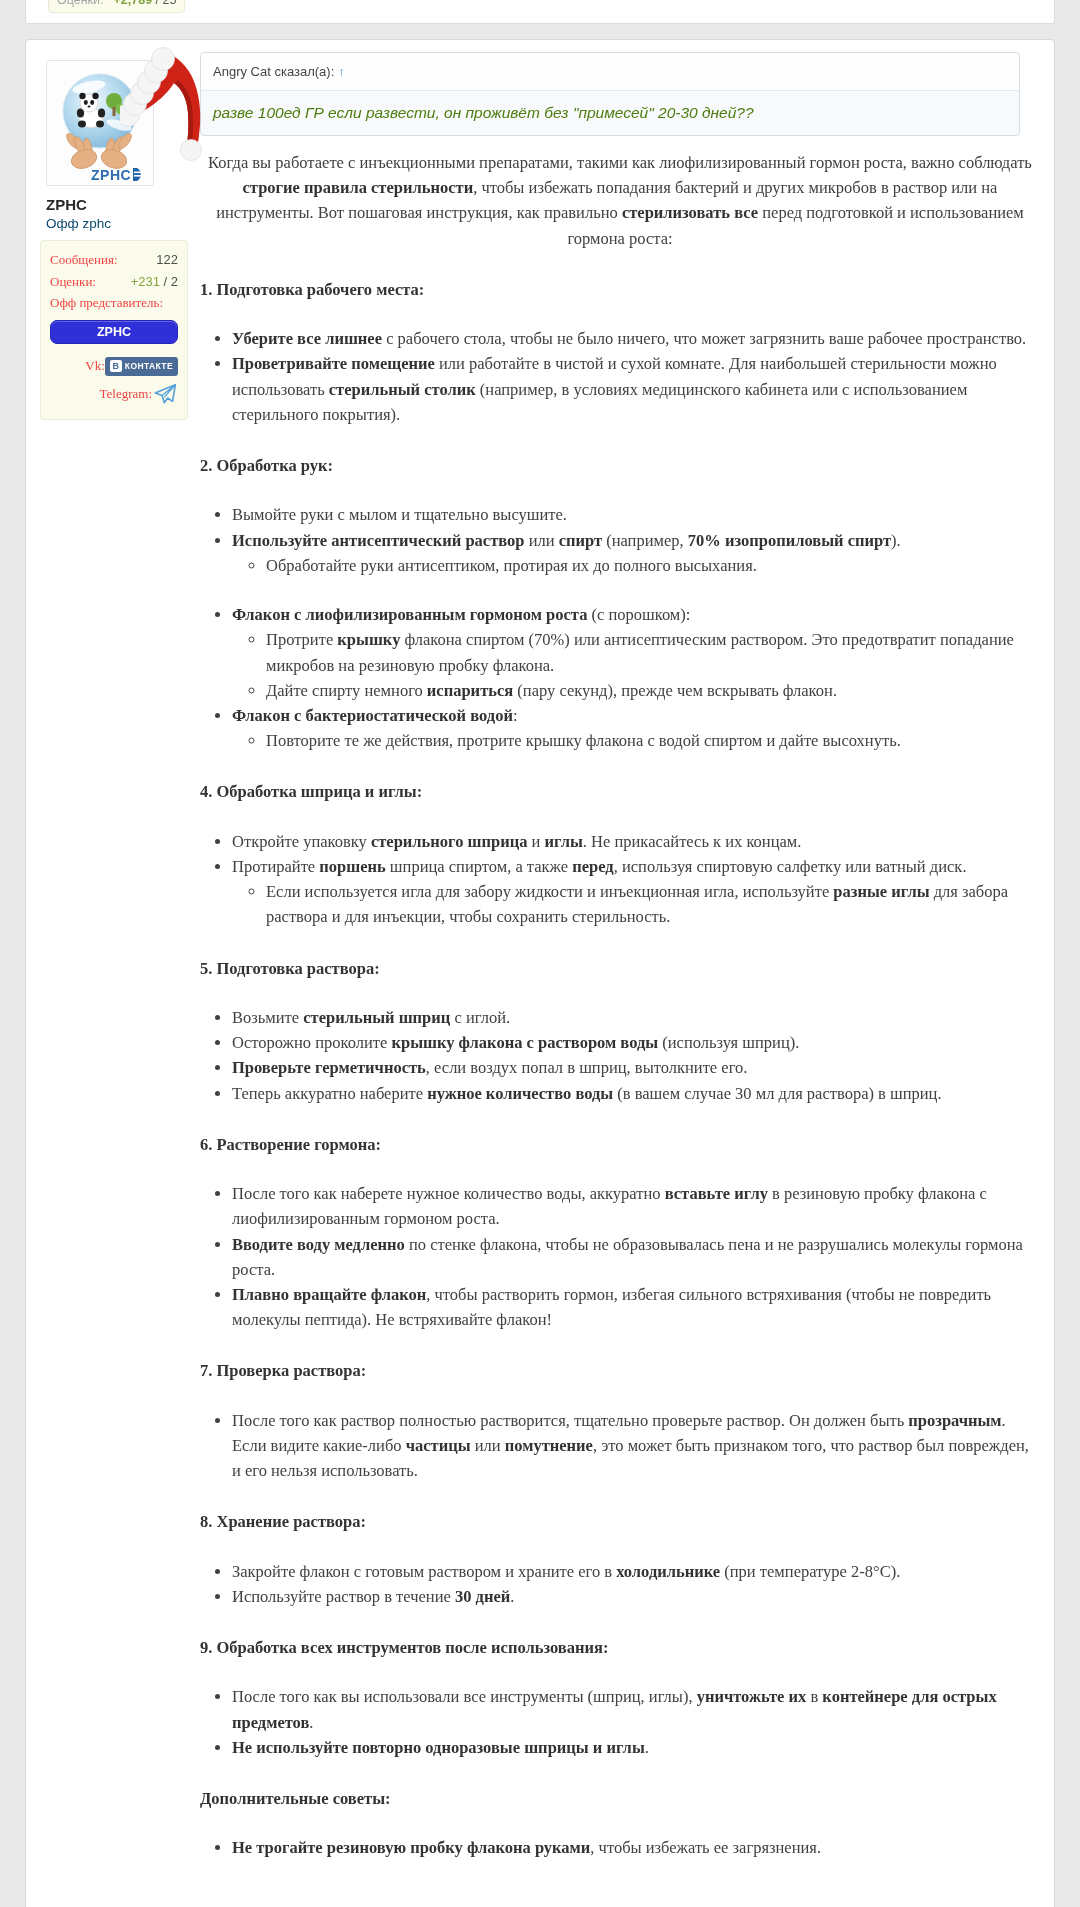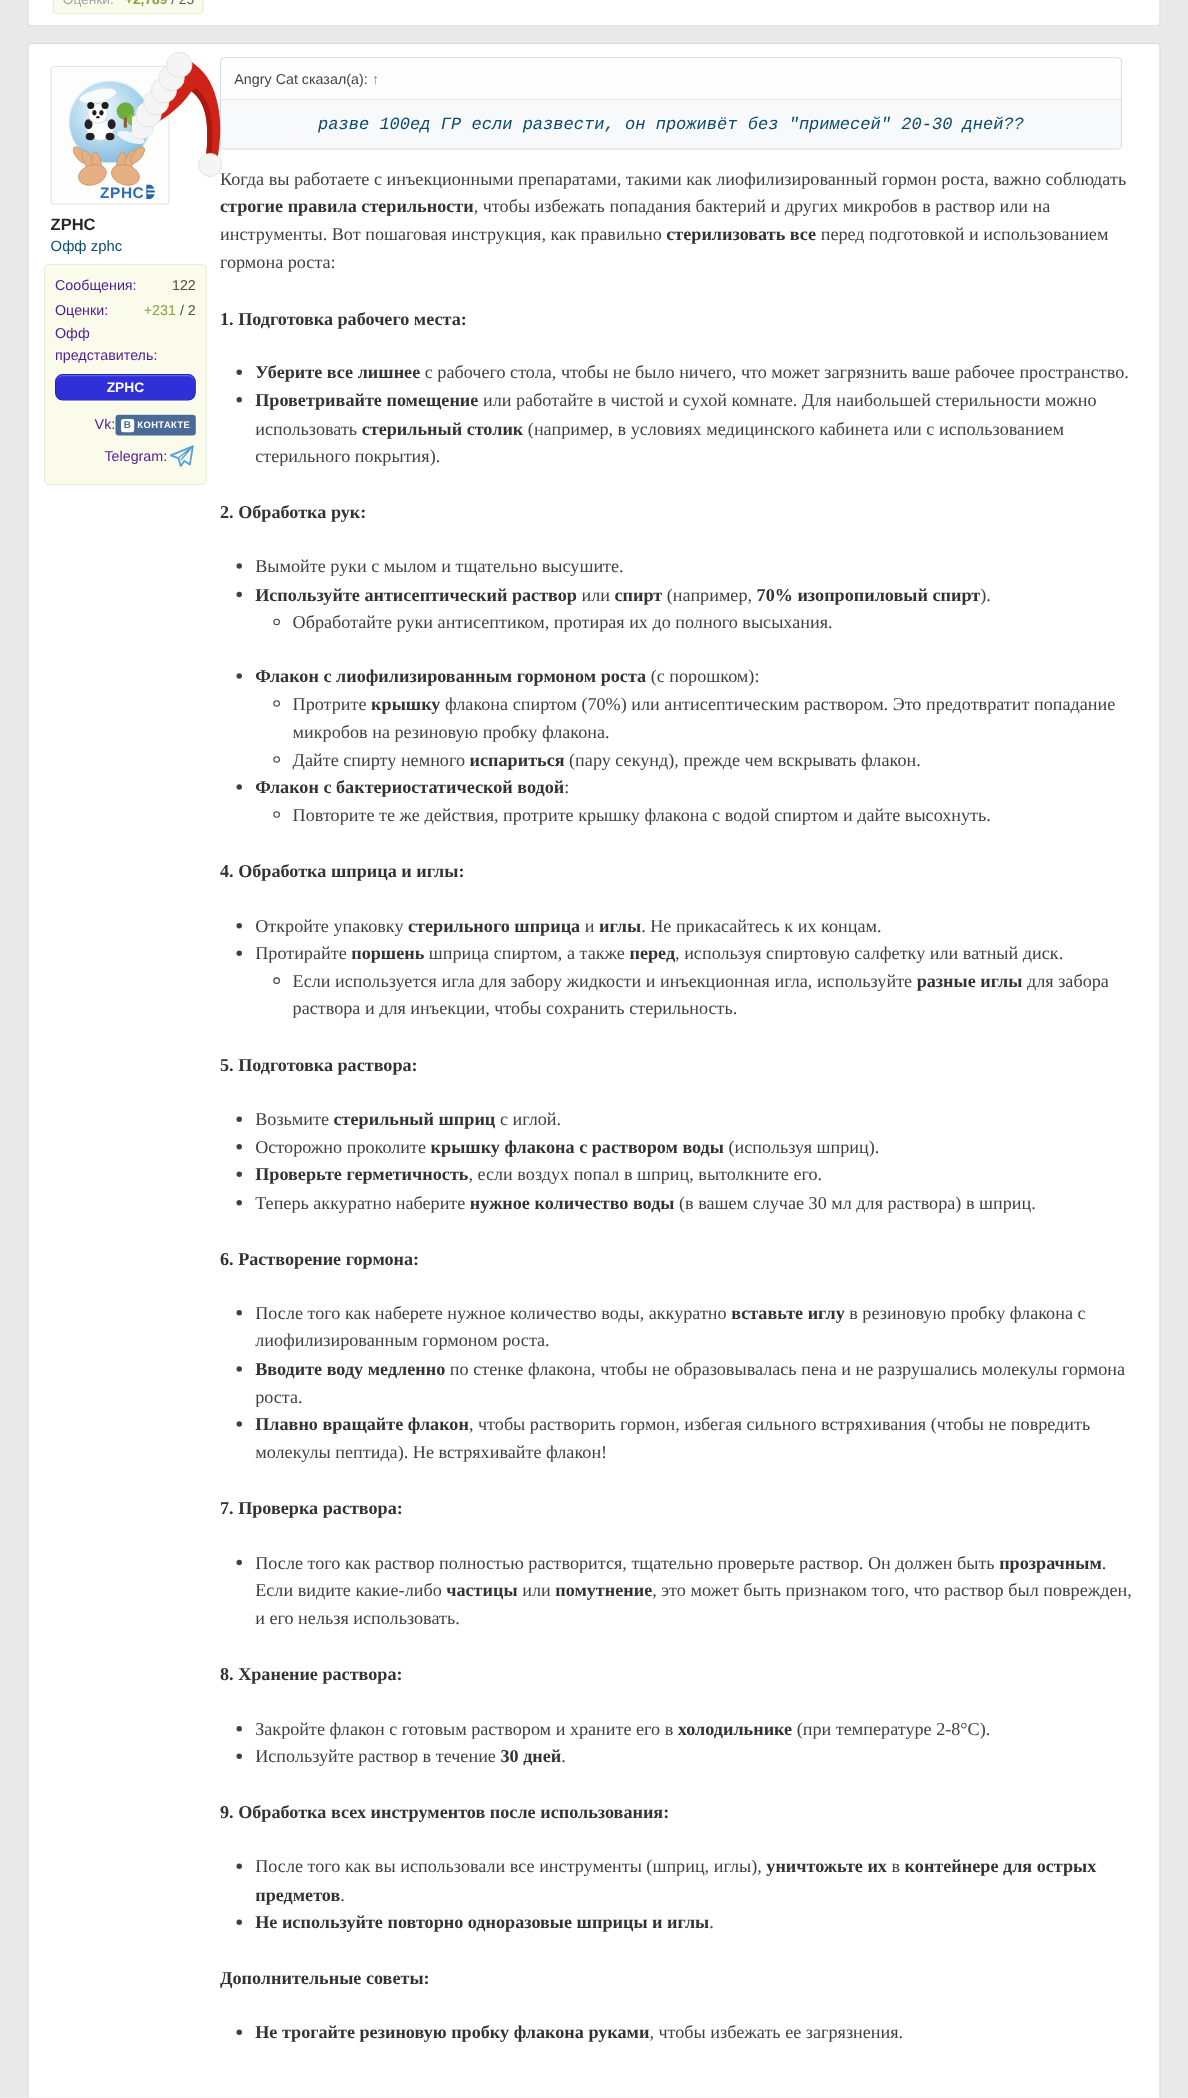--- a/index.html
+++ b/index.html
@@ -40,21 +40,21 @@
   }
   .santa-hat { position:absolute; left:74px; top:-13px; width:92px; height:114px; z-index:10; pointer-events:none; }
   .username { margin-top:10px; font-size:15px; font-weight:bold; color:#282828; }
   .user-title { margin:3px 0 9px; font-size:13.5px; color:#0c4a6e; }
   .stats-box {
     background:#fbfbec; border:1px solid #ececda; border-radius:4px;
     margin-left:-6px; width:148px; box-sizing:border-box;
     padding:8px 9px 12px; font-size:13px;
   }
   .stat-row { display:flex; justify-content:space-between; line-height:1.7; }
-  .stat-label { color:#4c1d95; }
+  .stat-label { color:#ef4444;font-family:Liberation Serif, serif; }
   .stat-value { color:#4e4e4e; white-space:nowrap; }
   .stat-value .pos { color:#84a441; }
   .stat-label.wrap { line-height:1.55; }
   .rep-button {
     display:block; margin:7px 0 11px; padding:4px 0; text-align:center;
     background:#3030d9; border:1px solid #2424bb; border-radius:7px;
     color:#fff; font-weight:bold; font-size:12.5px; cursor:pointer;
     box-shadow:inset 0 1px 0 rgba(255,255,255,.25);
   }
   .ext-row { display:flex; justify-content:flex-end; align-items:center; margin-top:4px; line-height:1.7; }
@@ -80,26 +80,26 @@
     border:1px solid #d4dde4; border-radius:4px; margin:2px 0 4px;
     background:#f7f9fa; font-family:"Liberation Sans", sans-serif;
   }
   .quote-header {
     background:#fefefe; border-bottom:1px solid #e4ebf0;
     border-radius:4px 4px 0 0; padding:11px 12px;
     font-size:13px; color:#454545;
   }
   .quote-arrow { color:#4f94c4; text-decoration:none; cursor:pointer; margin-left:4px; }
   .quote-body {
-    padding:13px 12px; font-family:Liberation Mono, monospace;
-    font-style:italic; font-size:15.5px; color:#0c4a6e;text-align:center;
+    padding:13px 12px; font-family:Liberation Sans, sans-serif;
+    font-style:italic; font-size:15.5px; color:#4d7c0f;
   }
   .post-body { font-size:16.5px; color:#414141; line-height:1.53; }
   .post-body strong { color:#333; }
-  .pb-para { margin:14px 0; }
+  .pb-para { margin:14px 0;text-align:center; }
   .pb-heading { margin:26px 0 0; }
   .pb-list { margin:24px 0; padding-left:32px; }
   .pb-list > li { margin:0; }
   .pb-sublist { list-style:circle; margin:0; padding-left:34px; }
 </style>
 </head>
 <body>
 
 <div class="prev-post">
   <div class="prev-chip">

